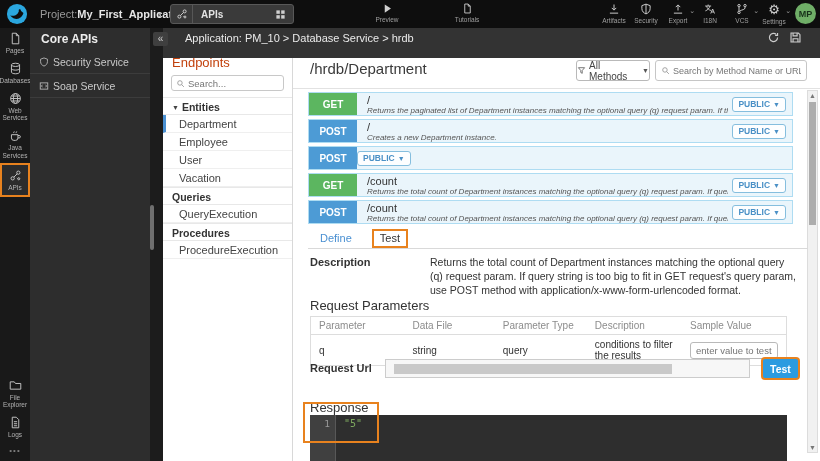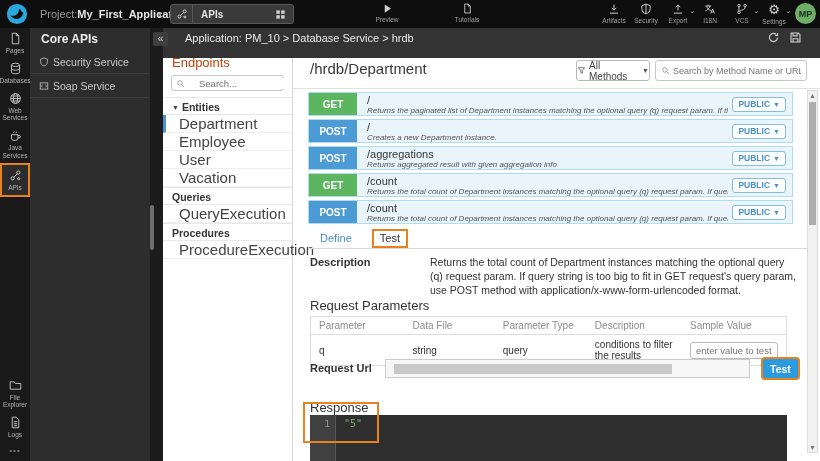--- a/index.html
+++ b/index.html
@@ -51,24 +51,24 @@
   .crumb { position:absolute; left:22px; top:0; height:20px; line-height:20px; font-size:11px; color:#eaeaea; white-space:nowrap; }
   .ah-ico { position:absolute; top:3px; color:#cdcdcd; }
 
   
   #content { position:absolute; left:163px; top:48px; width:657px; height:413px; background:#fff; }
 
   
   #endpoints { position:absolute; left:0; top:0; width:130px; height:413px; border-right:1px solid #d8d8d8; background:#fff; }
   .ep-title { padding:7px 0 4px 9px; font-size:13px; color:#c2410c; }
   .ep-search { margin:1px 8px 6px 8px; height:16px; border:1px solid #c8c8c8; border-radius:3px; display:flex; align-items:center; padding:0 4px; color:#9a9a9a; }
-  .ep-search input { border:0; outline:0; width:90px; font-size:9.5px; color:#555; margin-left:14px; font-family:"Liberation Sans",sans-serif; }
+  .ep-search input { border:0; outline:0; width:90px; font-size:9.5px; color:#555; margin-left:3px; font-family:"Liberation Sans",sans-serif; }
   .ep-sec { height:18px; line-height:18px; font-size:10.5px; font-weight:bold; color:#333; padding-left:9px; border-bottom:1px solid #e8e8e8; border-top:1px solid #e8e8e8; }
   .ep-sec .tri { font-size:7px; vertical-align:1px; margin-right:3px; color:#444; }
-  .ep-item { height:18px; line-height:18px; font-size:15px; color:#444; padding-left:16px; border-bottom:1px solid #efefef; }
+  .ep-item { height:18px; line-height:18px; font-size:11px; color:#444; padding-left:16px; border-bottom:1px solid #efefef; }
   .ep-item.sel { border-left:3px solid var(--link,#4A90D2); padding-left:13px; background:#fff; }
 
   
   #main { position:absolute; left:130px; top:0; width:527px; height:413px; }
   .m-title { position:absolute; left:17px; top:12px; font-size:15px; color:#3a3a3a; }
   .m-filter { position:absolute; left:283px; top:12px; width:74px; height:21px; border:1px solid #b9b9b9; border-radius:3px; background:#fff; display:flex; align-items:center; justify-content:center; gap:3px; font-size:10px; color:#444; }
   .m-filter .caret { font-size:7px; color:#555; }
   .m-search { position:absolute; left:362px; top:12px; width:152px; height:21px; border:1px solid #c6c6c6; border-radius:3px; display:flex; align-items:center; padding:0 5px; color:#9a9a9a; }
   .m-search input { border:0; outline:0; flex:1; font-size:9px; color:#555; margin-left:3px; font-family:"Liberation Sans",sans-serif; }
   .m-hr { position:absolute; left:0; top:40px; width:527px; height:1px; background:#e2e2e2; }
@@ -405,24 +405,20 @@
           <div class="mpath">/</div>
           <div class="mdesc">Creates a new Department instance.</div>
         </div>
         <button class="pubbtn">
             <span>PUBLIC</span>
             <span class="caret">▼</span>
           </button>
       </div>
       <div class="mrow">
         <div class="verb post">POST</div>
-        <div class="mbody">
-          <div class="mpath">/aggregations</div>
-          <div class="mdesc">Returns aggregated result with given aggregation info</div>
-        </div>
         <button class="pubbtn">
             <span>PUBLIC</span>
             <span class="caret">▼</span>
           </button>
       </div>
       <div class="mrow">
         <div class="verb get">GET</div>
         <div class="mbody">
           <div class="mpath">/count</div>
           <div class="mdesc">Returns the total count of Department instances matching the optional query (q) request param. If query string is too big t...</div>

